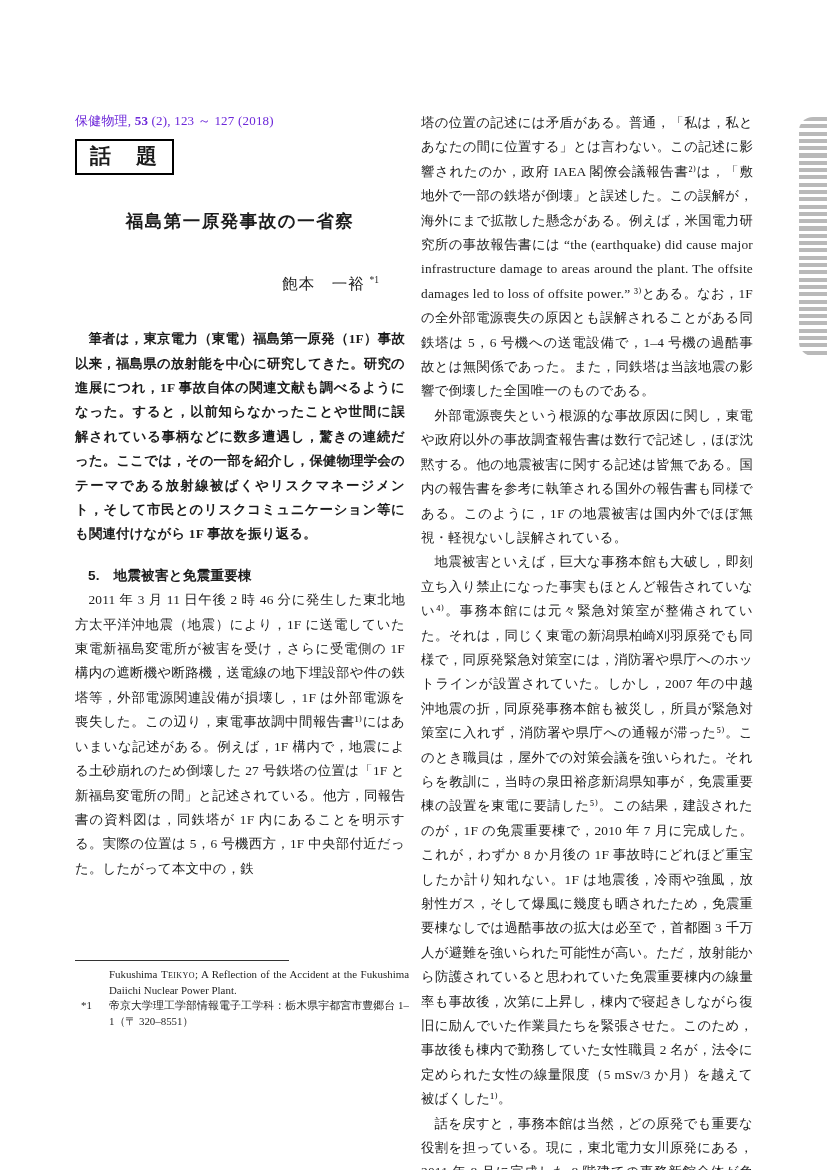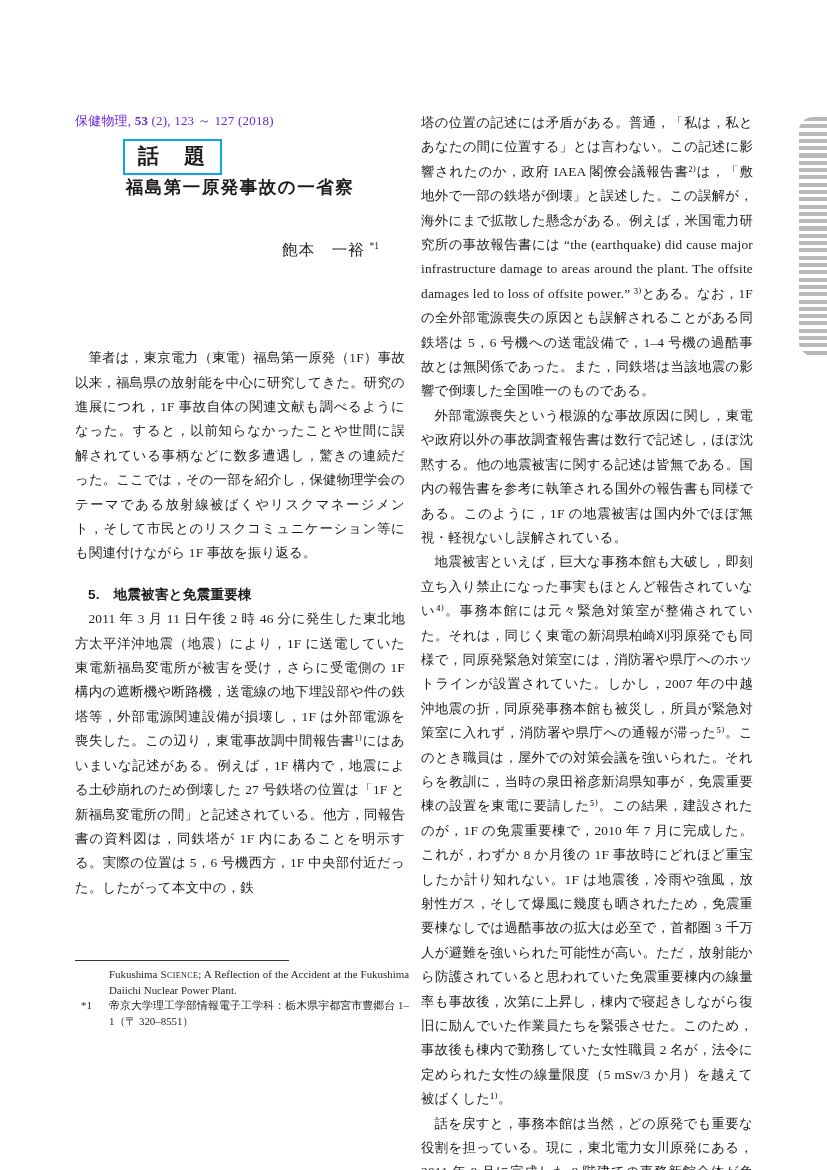--- a/index.html
+++ b/index.html
@@ -18,29 +18,29 @@
   
   .col-left{position:absolute;left:75px;top:112px;width:330px;}
   .col-right{position:absolute;left:421px;top:111px;width:332px;}
 
   
   .journal-line{font-size:13px;letter-spacing:.2px;color:#6d28d9;}
   .journal-line .vol{font-weight:bold;}
   .topic-box{
     display:inline-block;
     margin-top:9px;
-    border:2px solid #0ea5e9;
+    border:2px solid #000000;
     padding:3px 13px 4px 13px;
     font-size:21px;
     font-weight:600;
     letter-spacing:2px;
     line-height:1.2;
-    margin-left:48px;
   }
   .paper-title{
+    margin-top:34px;
     text-align:center;
     font-size:17.5px;
     font-weight:bold;
     letter-spacing:1.5px;
   }
   .author-line{
     margin-top:41px;
     text-align:right;
     padding-right:26px;
     font-size:15.5px;
@@ -50,21 +50,21 @@
 
   
   .body-text{
     font-size:13.4px;
     line-height:24.4px;
     text-align:justify;
     letter-spacing:.2px;
   }
   .para{margin:0;}
   .para.indent{text-indent:1em;}
-  .intro{margin-top:85px;}
+  .intro{margin-top:32px;font-weight:bold;}
   .sec-heading{
     margin-top:17px;
     padding-left:13px;
     font-weight:bold;
     font-size:13.6px;
     line-height:24.4px;
     font-family:"Liberation Sans","DejaVu Sans",sans-serif;
   }
 
   
@@ -126,21 +126,21 @@
     <p class="para indent">外部電源喪失という根源的な事故原因に関し，東電や政府以外の事故調査報告書は数行で記述し，ほぼ沈黙する。他の地震被害に関する記述は皆無である。国内の報告書を参考に執筆される国外の報告書も同様である。このように，1F の地震被害は国内外でほぼ無視・軽視ないし誤解されている。</p>
     <p class="para indent">地震被害といえば，巨大な事務本館も大破し，即刻立ち入り禁止になった事実もほとんど報告されていない⁴⁾。事務本館には元々緊急対策室が整備されていた。それは，同じく東電の新潟県柏崎刈羽原発でも同様で，同原発緊急対策室には，消防署や県庁へのホットラインが設置されていた。しかし，2007 年の中越沖地震の折，同原発事務本館も被災し，所員が緊急対策室に入れず，消防署や県庁への通報が滞った⁵⁾。このとき職員は，屋外での対策会議を強いられた。それらを教訓に，当時の泉田裕彦新潟県知事が，免震重要棟の設置を東電に要請した⁵⁾。この結果，建設されたのが，1F の免震重要棟で，2010 年 7 月に完成した。これが，わずか 8 か月後の 1F 事故時にどれほど重宝したか計り知れない。1F は地震後，冷雨や強風，放射性ガス，そして爆風に幾度も晒されたため，免震重要棟なしでは過酷事故の拡大は必至で，首都圏 3 千万人が避難を強いられた可能性が高い。ただ，放射能から防護されていると思われていた免震重要棟内の線量率も事故後，次第に上昇し，棟内で寝起きしながら復旧に励んでいた作業員たちを緊張させた。このため，事故後も棟内で勤務していた女性職員 2 名が，法令に定められた女性の線量限度（5 mSv/3 か月）を越えて被ばくした¹⁾。</p>
     <p class="para indent">話を戻すと，事務本館は当然，どの原発でも重要な役割を担っている。現に，東北電力女川原発にある，2011 年 8 月に完成した 8 階建ての事務新館全体が免震構造を有するほどである⁶⁾。世界中の原発で今後の参考にする</p>
   </div>
 
   <div class="footnote">
     <div class="fn-rule"></div>
 
     <div class="fn-item">
       <span class="fn-marker"></span>
-      <span><span>Fukushima </span><span class="smallcaps">Science</span><span>; A Reflection of the Accident at the Fukushima Daiichi Nuclear Power Plant.</span></span>
+      <span><span>Fukushima </span><span class="smallcaps">Teikyo</span><span>; A Reflection of the Accident at the Fukushima Daiichi Nuclear Power Plant.</span></span>
     </div>
 
     <div class="fn-item">
       <span class="fn-marker">*1</span>
       <span>帝京大学理工学部情報電子工学科：栃木県宇都宮市豊郷台 1–1（〒 320–8551）</span>
     </div>
 
     <div class="fn-item">
       <span class="fn-marker"></span>
     </div>

